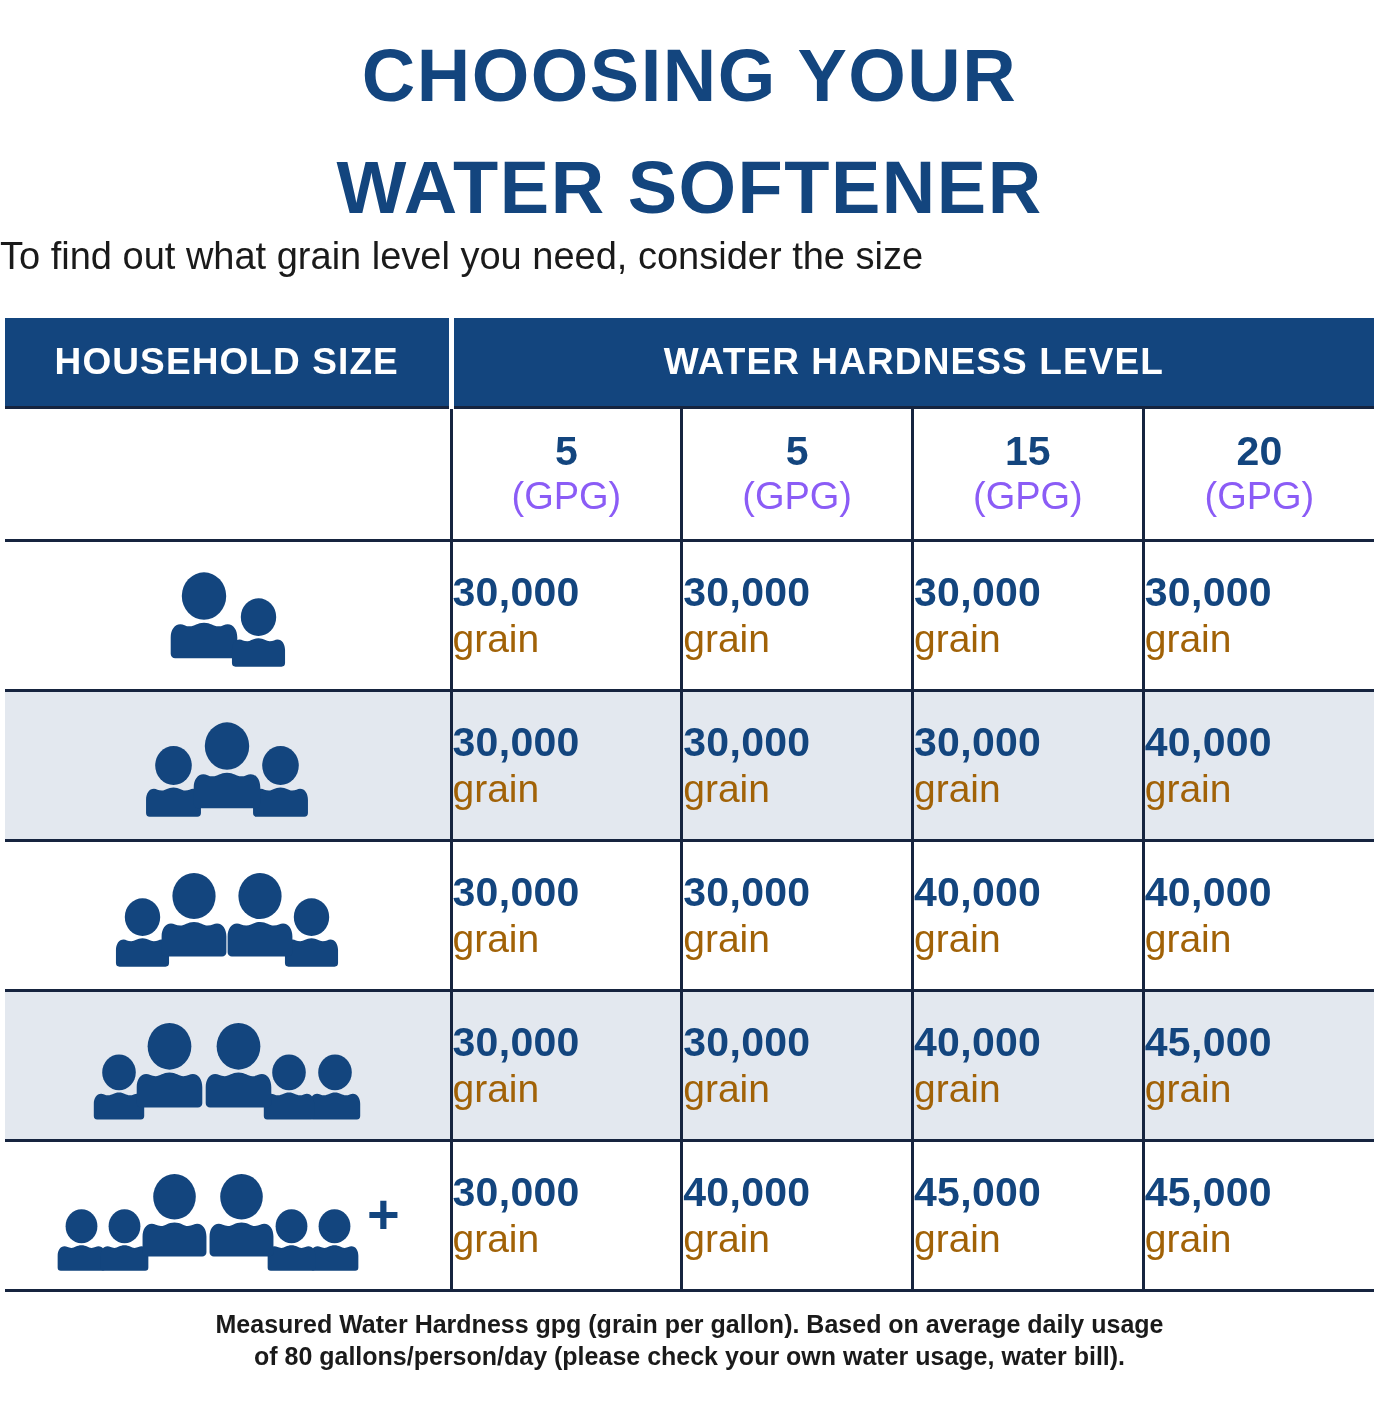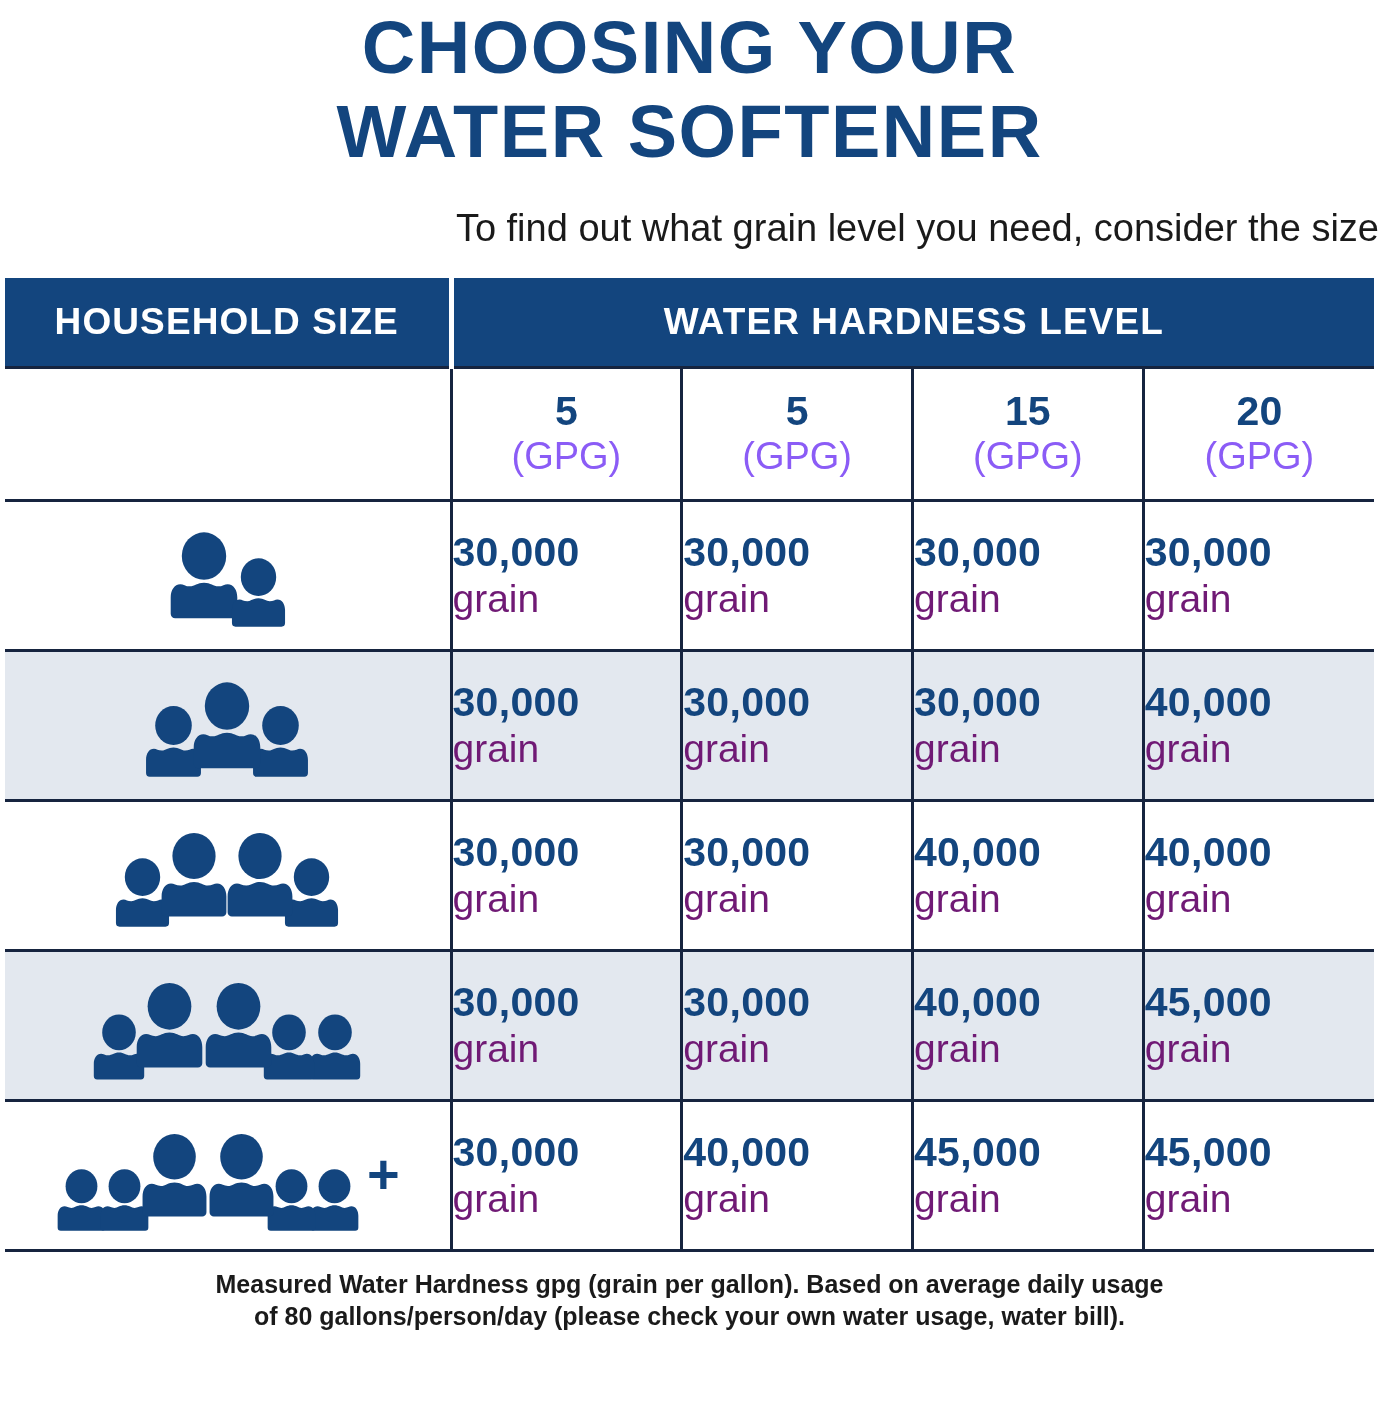--- a/index.html
+++ b/index.html
@@ -28,38 +28,38 @@
     text-align: center;
   }
   .title-line {
     font-family: "Liberation Sans", sans-serif;
     font-weight: bold;
     font-size: 74px;
     line-height: 84px;
     letter-spacing: 1.5px;
     color: #13457e;
     text-transform: uppercase;
+    margin-top: 28px;
   }
 
   .subtitle-block {
-    margin-top: 28px;
-    text-align: right;
+    text-align: left;
   }
   .subtitle-line {
     font-family: "Liberation Sans", sans-serif;
     font-weight: normal;
     font-size: 38px;
     line-height: 52px;
     color: #1a1a1a;
     letter-spacing: 0px;
   }
 
   
   .table-wrap {
-    margin-top: 24px;
+    margin-top: 36px;
     padding: 0 5px;
   }
   table.grain-table {
     width: 1369px;
     border-collapse: collapse;
     table-layout: fixed;
   }
   table.grain-table col.c-house { width: 446px; }
   table.grain-table col.c-val   { width: 230.75px; }
 
@@ -127,21 +127,21 @@
     font-weight: bold;
     font-size: 41px;
     line-height: 46px;
     color: #13457e;
     letter-spacing: 0.3px;
   }
   .val-unit {
     font-weight: normal;
     font-size: 39px;
     line-height: 48px;
-    color: #701a75;
+    color: #a16207;
   }
 
   
   .people-group {
     display: flex;
     align-items: flex-end;
     justify-content: center;
     gap: 0px;
   }
   .person {

